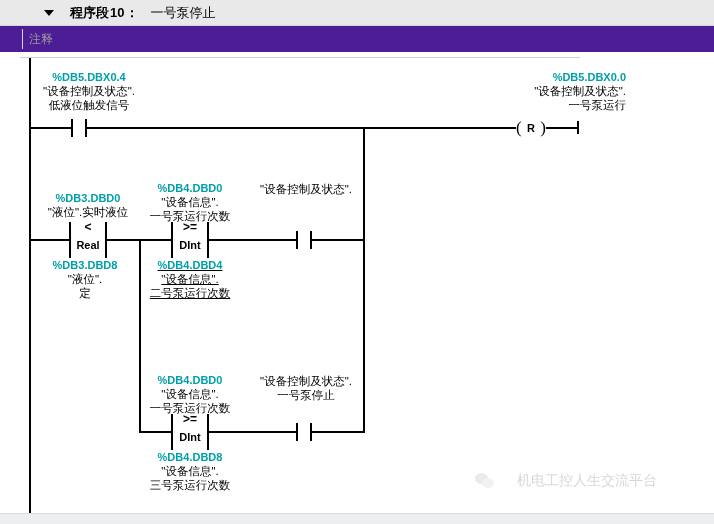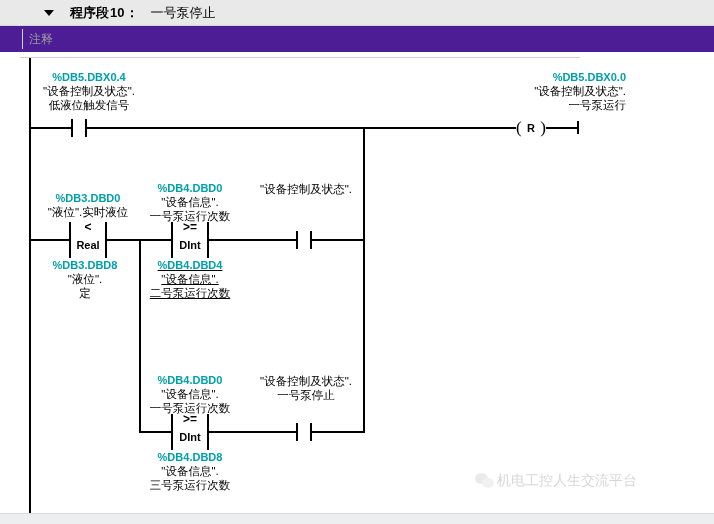--- a/index.html
+++ b/index.html
@@ -97,21 +97,21 @@
 
   
   .lbl-block{position:absolute;text-align:center;line-height:14px;}
   .lbl-addr{font-size:11px;font-weight:bold;color:#00a0a8;white-space:nowrap;}
   .lbl-sym{font-size:11.5px;color:#000;}
   .lbl-sym2{font-size:11.5px;color:#000;}
 
   
   #watermark{
     position:absolute;left:475px;top:472px;
-    display:flex;align-items:center;gap:2px;
+    display:flex;align-items:center;gap:22px;
     opacity:0.30;
   }
   #watermark .wm-text{font-size:14px;color:#7a7a7a;white-space:nowrap;}
   #wechat-icon{width:20px;height:17px;position:relative;}
   #wechat-icon .b1{
     position:absolute;left:0;top:0;width:13px;height:11px;border-radius:50%;
     background:#bdbdbd;
   }
   #wechat-icon .b2{
     position:absolute;left:7px;top:5px;width:12px;height:10px;border-radius:50%;

